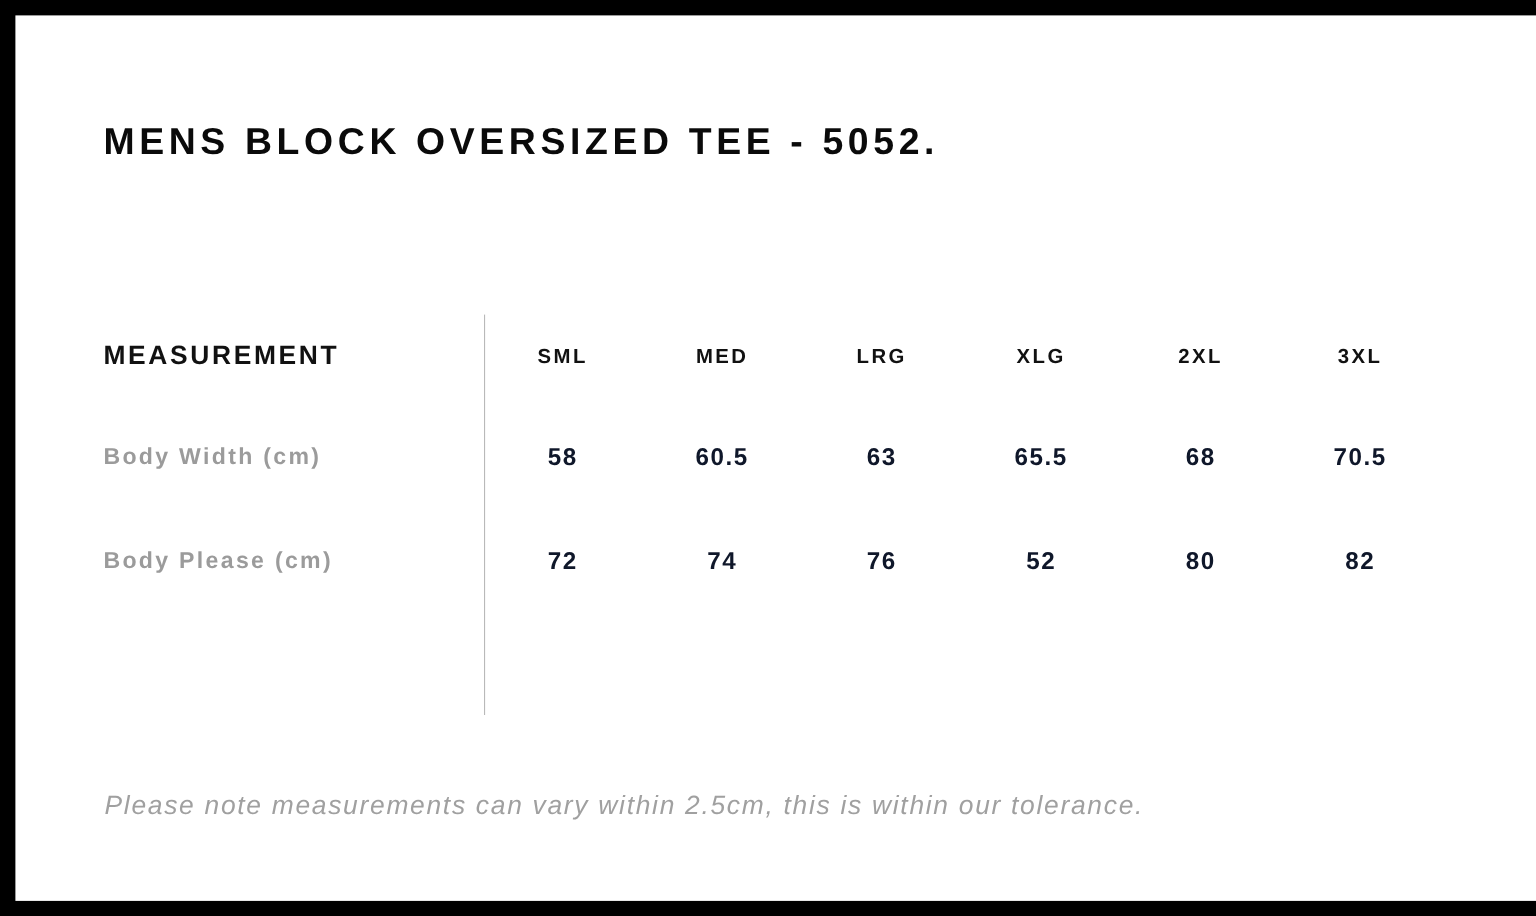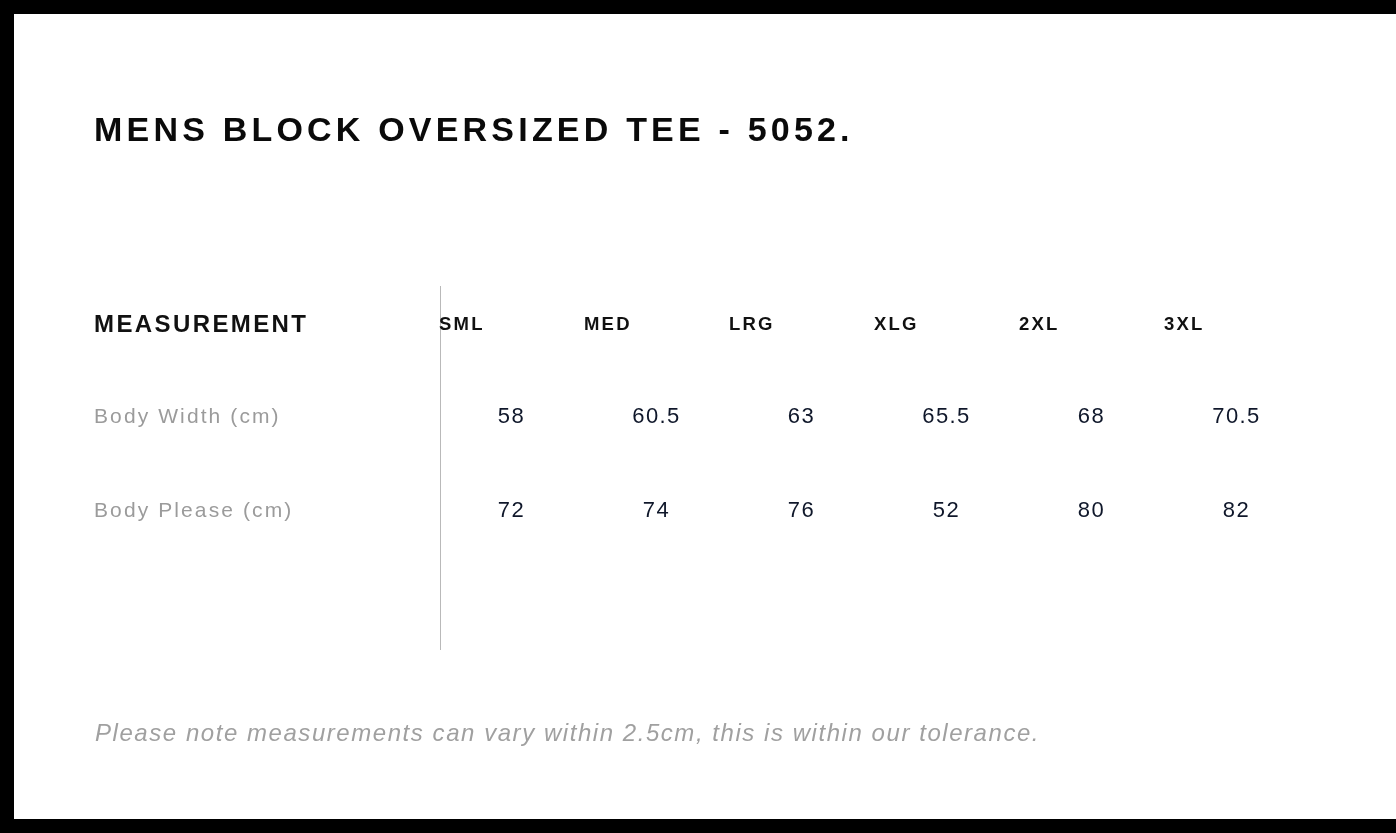--- a/index.html
+++ b/index.html
@@ -56,28 +56,29 @@
   }
   .hdr-measure {
     text-align: left;
     font-size: 24px;
     font-weight: bold;
     letter-spacing: 2.4px;
     color: #111111;
     padding-left: 0;
   }
   .hdr-size {
-    text-align: left;
+    text-align: center;
     font-size: 18.5px;
     font-weight: bold;
     letter-spacing: 2.2px;
     color: #111111;
   }
   .data-row td {
     height: 94px;
+    font-weight: bold;
   }
   .cell-label {
     text-align: left;
     font-size: 21px;
     letter-spacing: 2.1px;
     color: #9b9b9b;
     white-space: nowrap;
   }
   .cell-value {
     text-align: center;

